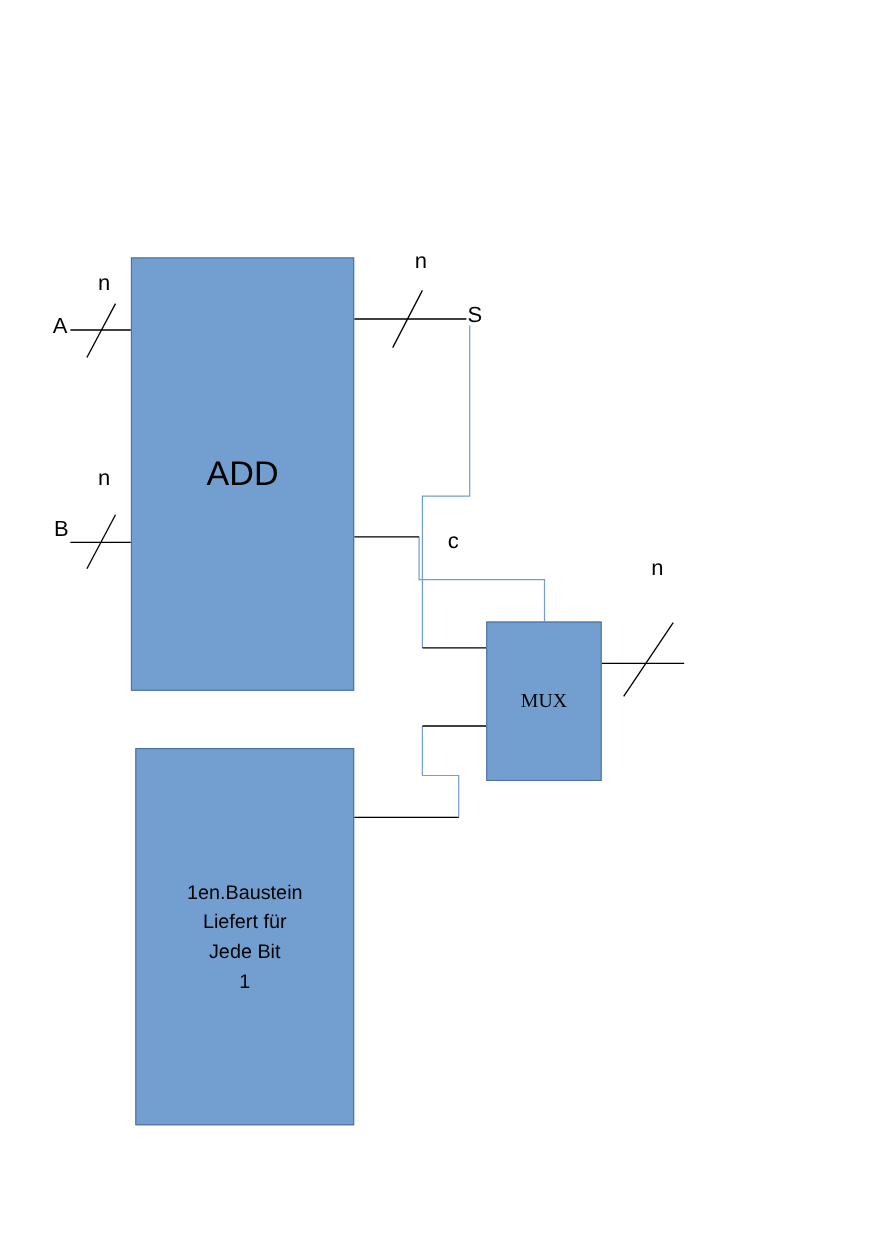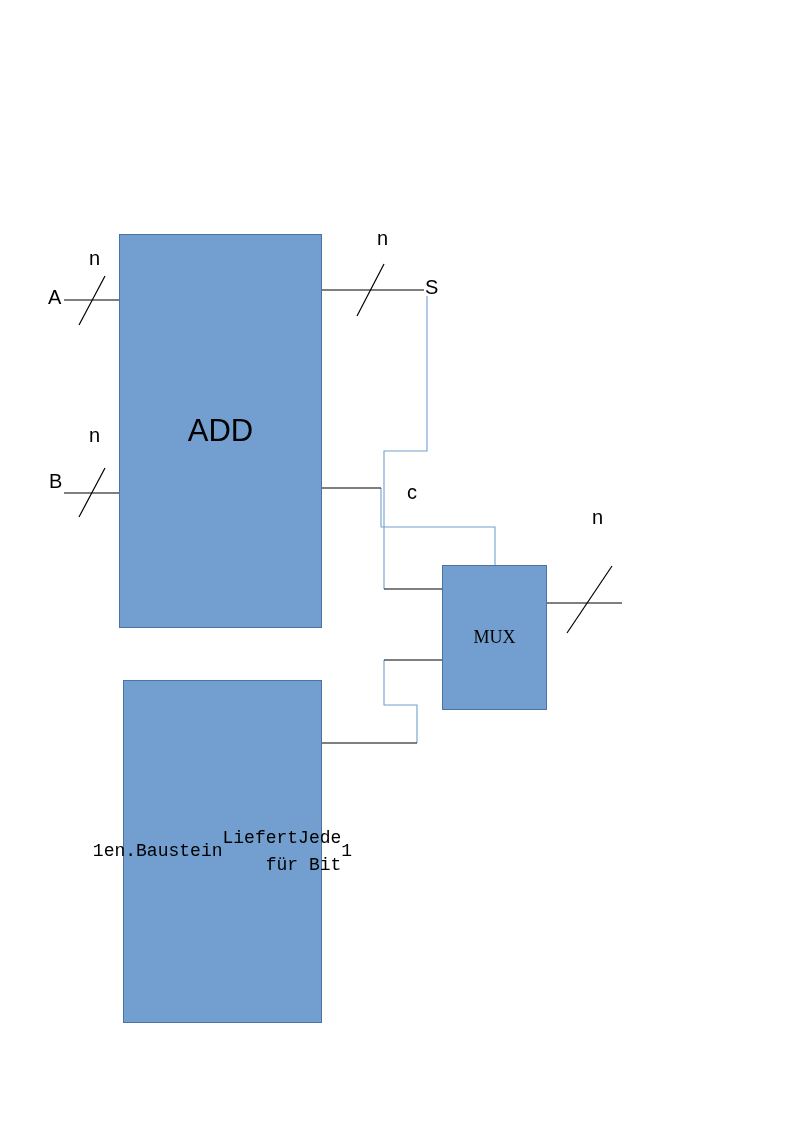--- a/index.html
+++ b/index.html
@@ -31,27 +31,27 @@
     fill: none;
   }
 
   .block {
     position: absolute;
     background: var(--box-fill, #729fcf);
     border: 1px solid var(--box-border, #4a72a3);
     display: flex;
     align-items: center;
     justify-content: center;
-    text-align: right;
+    text-align: center;
     color: var(--text, #000);
   }
   .block-add      { left: 119px; top: 234px; width: 203px; height: 394px; font-size: 31px; }
   .block-mux      { left: 442px; top: 565px; width: 105px; height: 145px; font-size: 18px; font-family: Liberation Serif, serif; }
   .block-baustein { left: 123px; top: 680px; width: 199px; height: 343px; font-size: 18px;
-                    line-height: 27px; flex-direction: row; font-family: Liberation Mono, monospace; }
+                    line-height: 27px; flex-direction: column; }
 
   .label {
     position: absolute;
     font-size: 20px;
     color: var(--text, #000);
     white-space: nowrap;
   }
   .lbl-a     { left: 48px;  top: 286px; }
   .lbl-n-a   { left: 89px;  top: 247px; }
   .lbl-b     { left: 49px;  top: 470px; }

